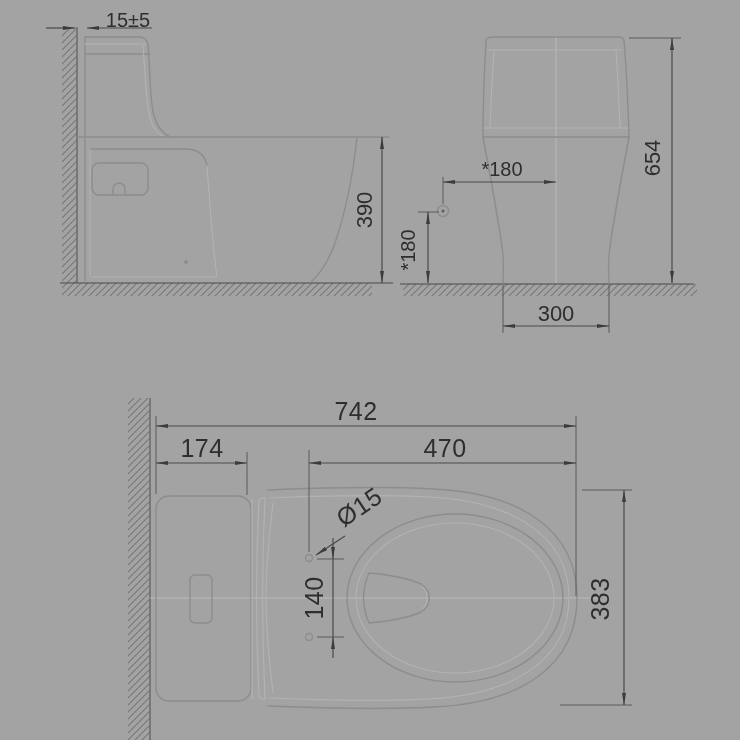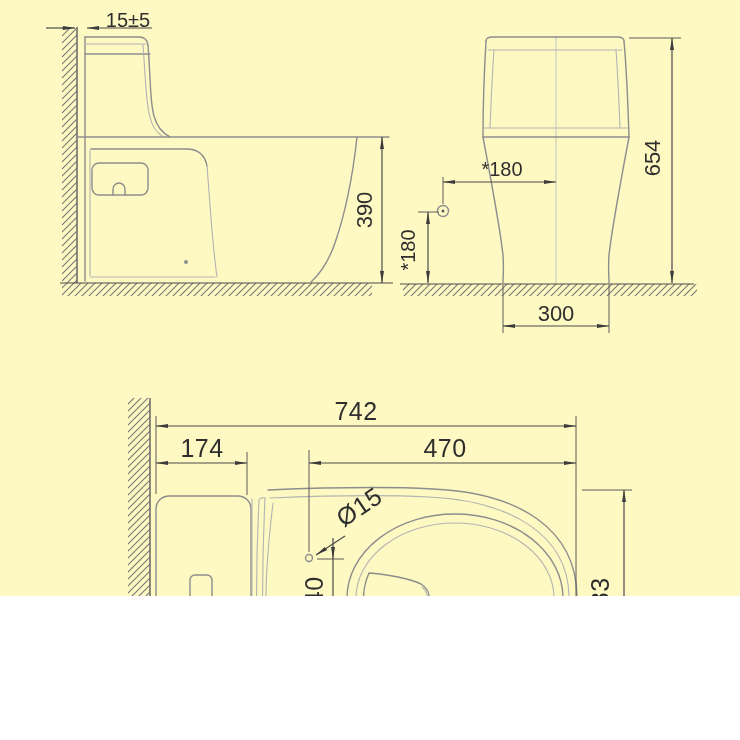--- a/index.html
+++ b/index.html
@@ -1,16 +1,16 @@
 <!DOCTYPE html>
 <html><head>
 <meta charset="utf-8">
 <style>
   html,body{margin:0;padding:0;background:#ffffff;}
-  #stage{position:relative;width:740px;height:596px;background:#fef9c3;overflow:hidden;
+  #stage{position:relative;width:740px;height:740px;background:#a3a3a3;overflow:hidden;
          font-family:"Liberation Sans", sans-serif;text-align:center;}
   svg{position:absolute;left:0;top:0;}
   
   .fx{fill:none;stroke:#8d8d8d;stroke-width:1.4;stroke-linecap:round;stroke-linejoin:round;}
   .fx2{fill:none;stroke:#b3b3b3;stroke-width:1.1;stroke-linecap:round;}
   
   .dim{fill:none;stroke:#4a4a4a;stroke-width:1.2;}
   .ext{fill:none;stroke:#5a5a5a;stroke-width:1;}
   .cl{fill:none;stroke:#bdbdbd;stroke-width:0.9;}
   .dimtxt{fill:#2e2e2e;text-anchor:middle;}

